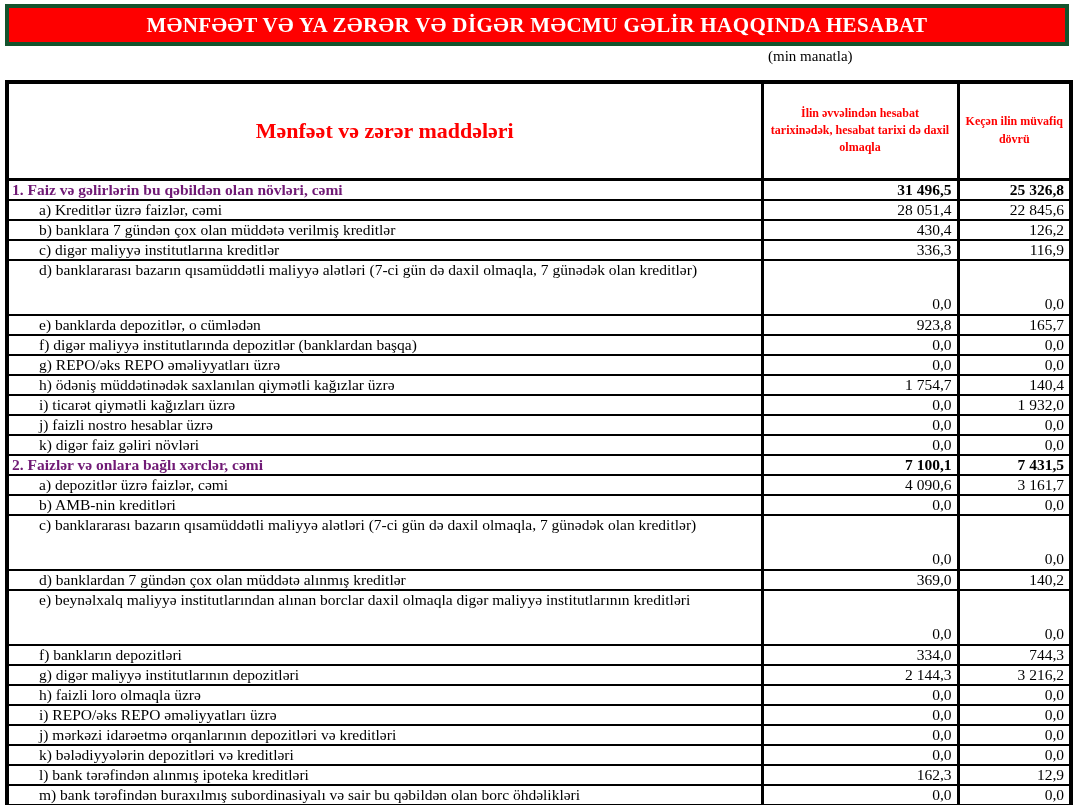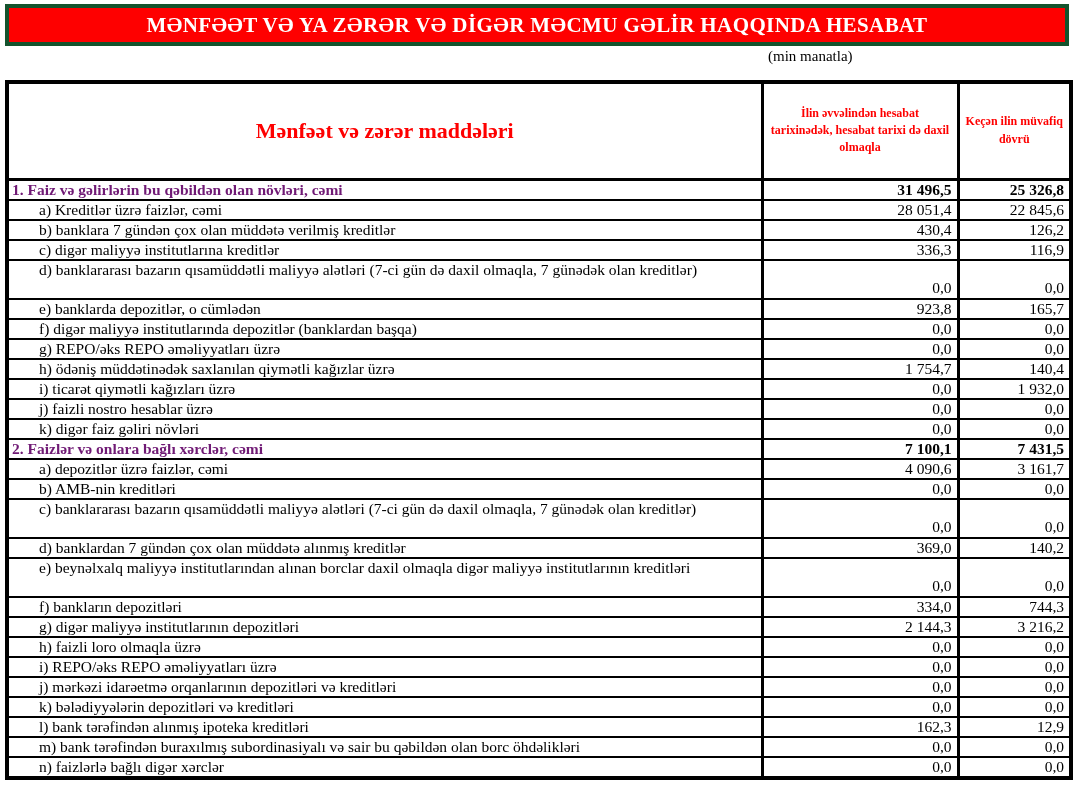--- a/index.html
+++ b/index.html
@@ -77,21 +77,21 @@
   td.lbl { padding-left: 30px; padding-right: 4px; text-align: left; }
   td.num { text-align: right; padding-right: 5px; padding-left: 2px; white-space: nowrap; }
 
   tr.section td.lbl {
     padding-left: 3px;
     color: #701a75;
     font-weight: bold;
   }
   tr.section td.num { font-weight: bold; }
 
-  tr.tall td { height: 39px; }
+  tr.tall td { height: 55px; }
   tr.tall td.lbl { vertical-align: top; padding-top: 1px; }
   tr.tall td.num { vertical-align: bottom; padding-bottom: 2px; }
 </style>
 </head>
 <body>
 
 <div class="page">
 
   <div class="titlebar">
     <span class="title-text">MƏNFƏƏT VƏ YA ZƏRƏR VƏ DİGƏR MƏCMU GƏLİR HAQQINDA HESABAT</span>

